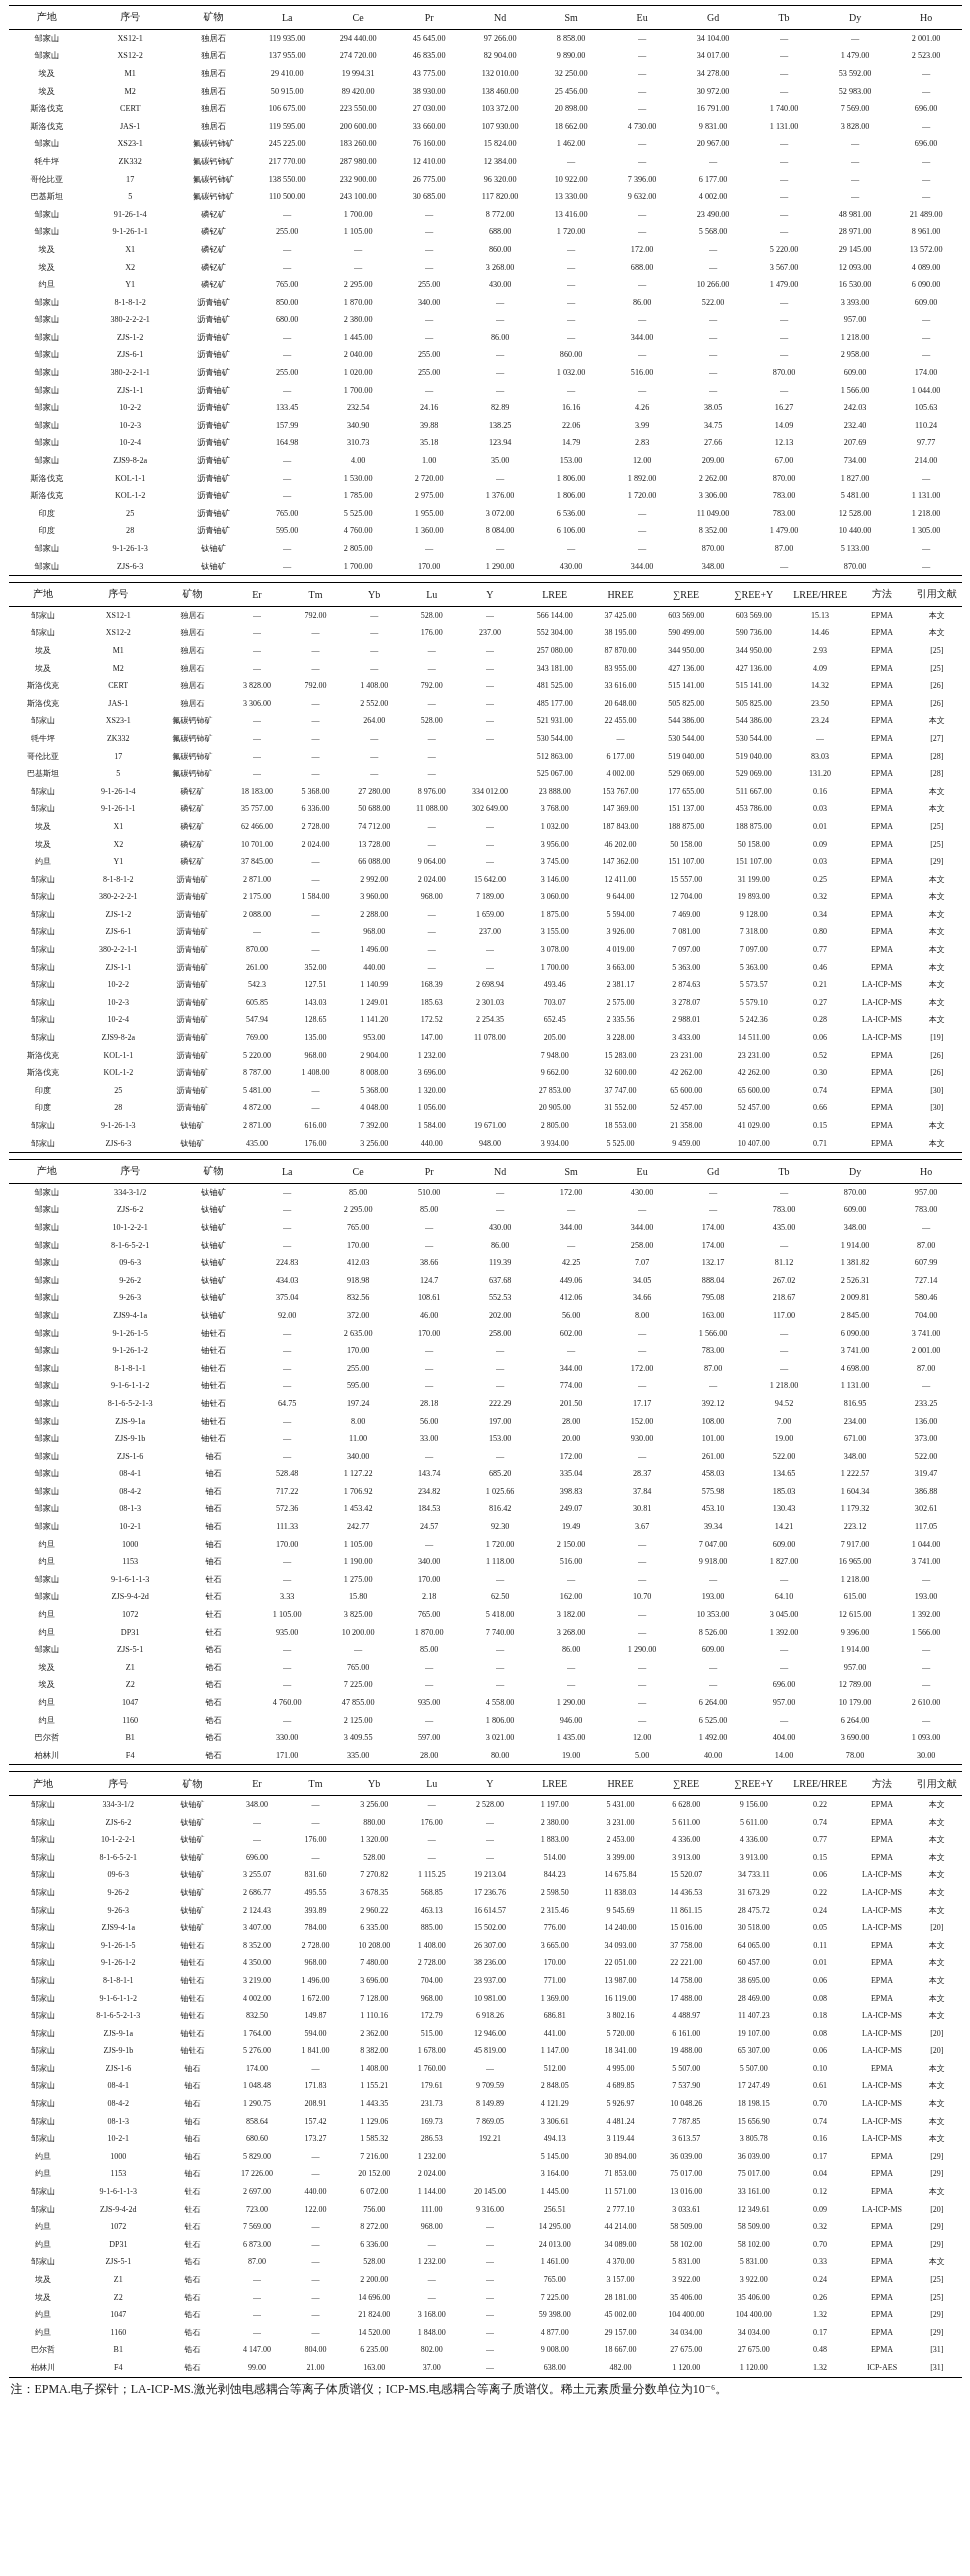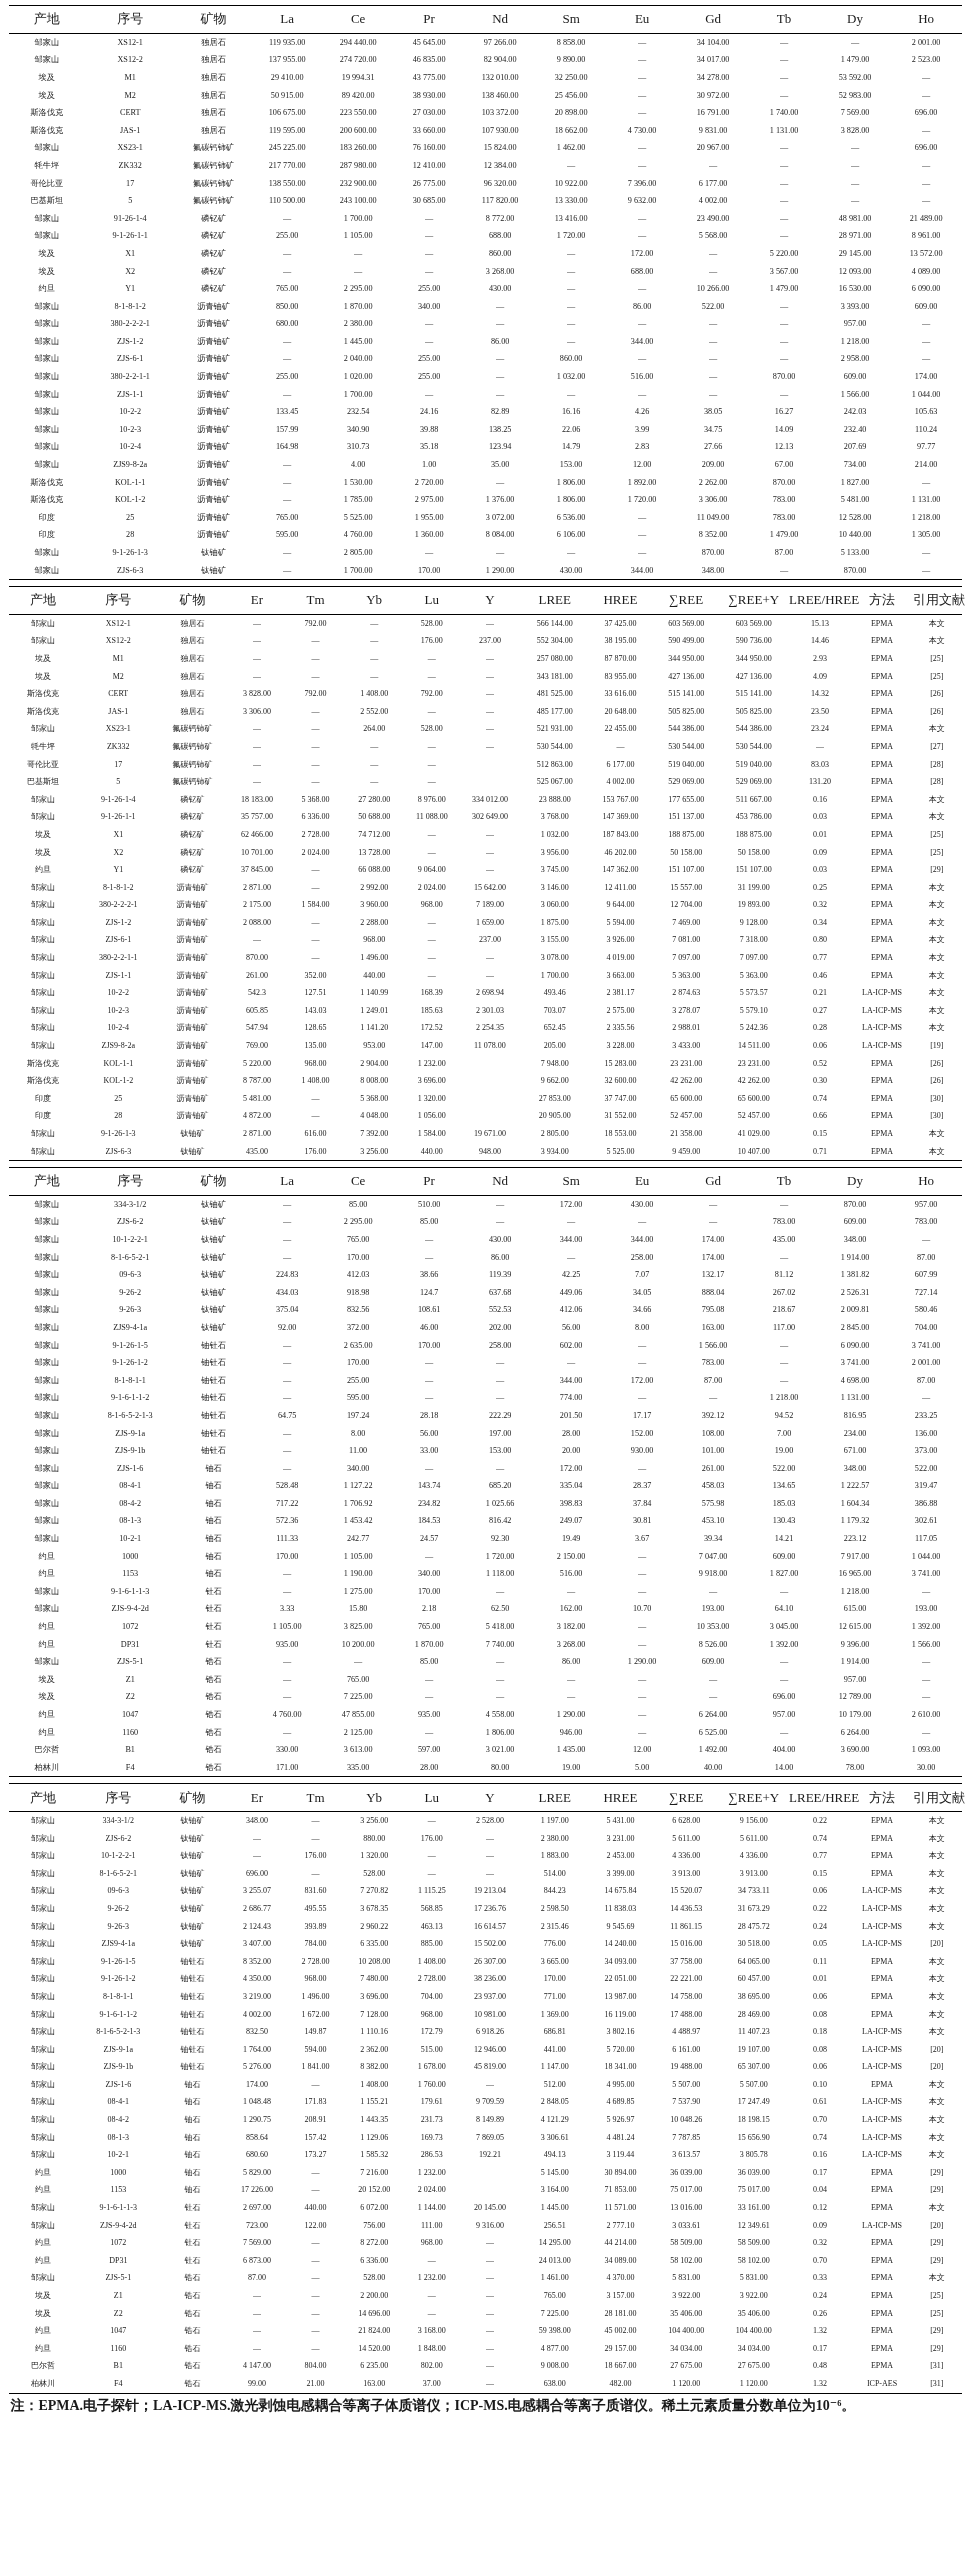--- a/index.html
+++ b/index.html
@@ -13,41 +13,40 @@
   table.data{
     width:953px;
     margin:0 8.7px 6px 8.7px;
     border-collapse:collapse;
     table-layout:fixed;
     border-top:1.7px solid #000;
     border-bottom:1.7px solid #000;
   }
   table.data thead th{
     font-weight:normal;
-    font-size:13px;
+    font-size:10px;
     padding:4.3px 0.9px;
     border-bottom:0.9px solid #000;
     white-space:nowrap;
     text-align:center;
   }
   table.data tbody td{
     font-size:8.2px;
     line-height:9.6px;
     height:17.6px;
     padding:0 0.9px;
     text-align:center;
     white-space:nowrap;
     overflow:hidden;
   }
   table.wide tbody td{font-size:8px;}
   .note{
     margin:1.7px 10.4px 8.7px 10.4px;
-    font-size:14px;
+    font-size:12px;
     line-height:11.3px;
-    font-weight:bold;
   }
 </style>
 </head>
 <body>
 
 <div class="page">
   <table class="data ree">
     <colgroup>
       <col style="width:8%">
         <col style="width:9.5%">
@@ -1614,21 +1613,21 @@
           <td>6 525.00</td>
           <td>—</td>
           <td>6 264.00</td>
           <td>—</td>
         </tr>
         <tr>
           <td>巴尔哲</td>
           <td>B1</td>
           <td>锆石</td>
           <td>330.00</td>
-          <td>3 613.00</td>
+          <td>3 409.55</td>
           <td>597.00</td>
           <td>3 021.00</td>
           <td>1 435.00</td>
           <td>12.00</td>
           <td>1 492.00</td>
           <td>404.00</td>
           <td>3 690.00</td>
           <td>1 093.00</td>
         </tr>
         <tr>

